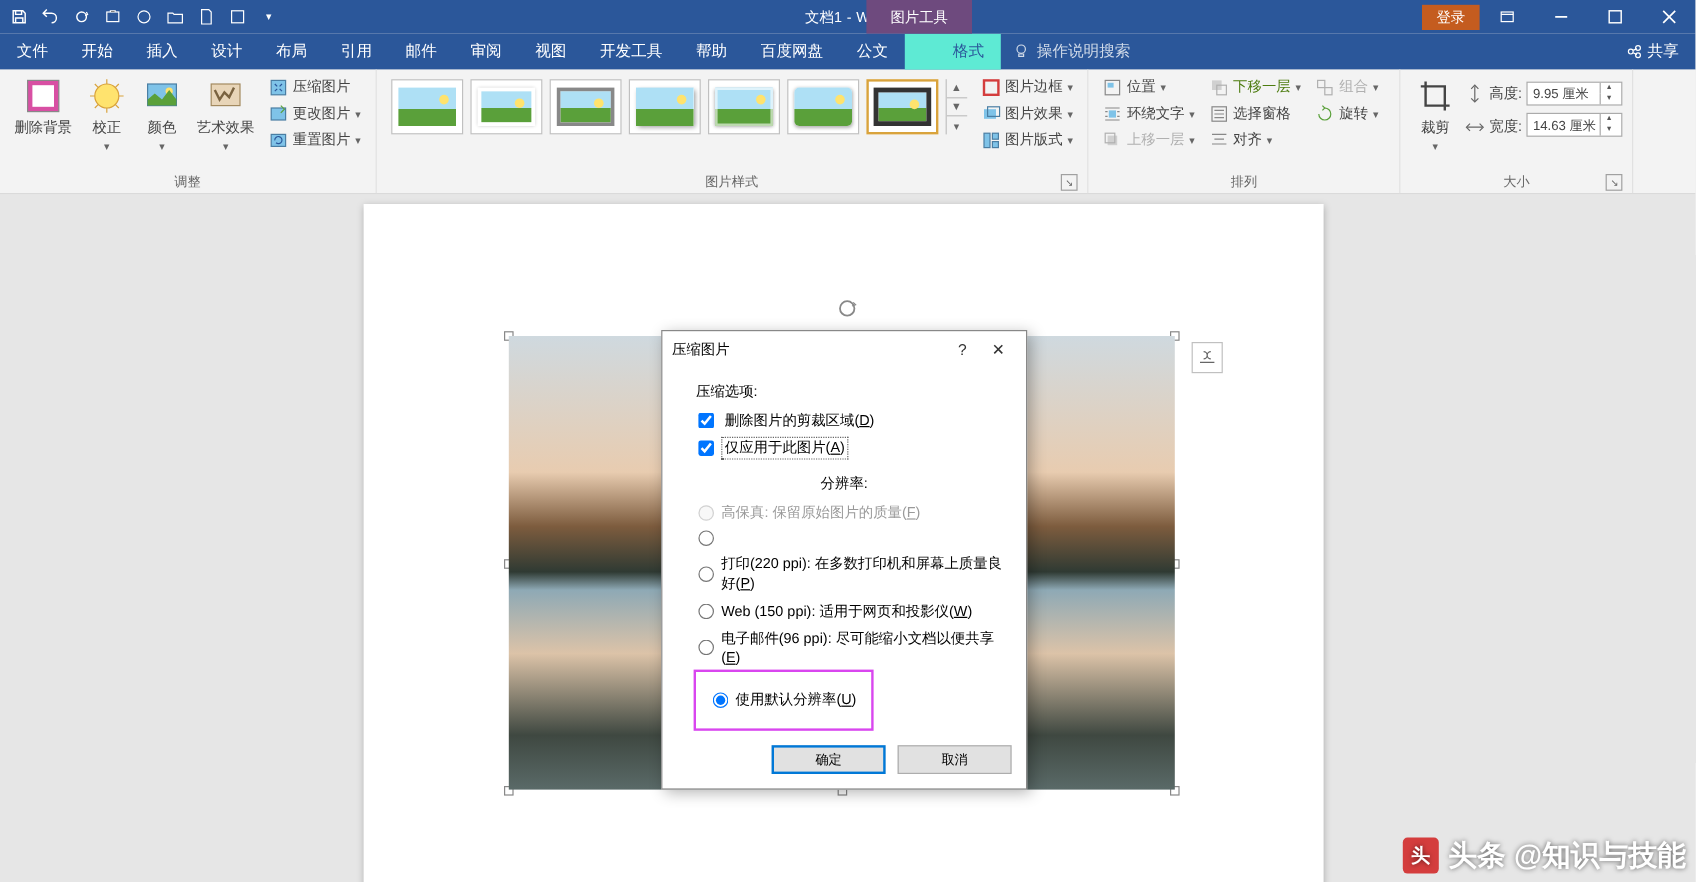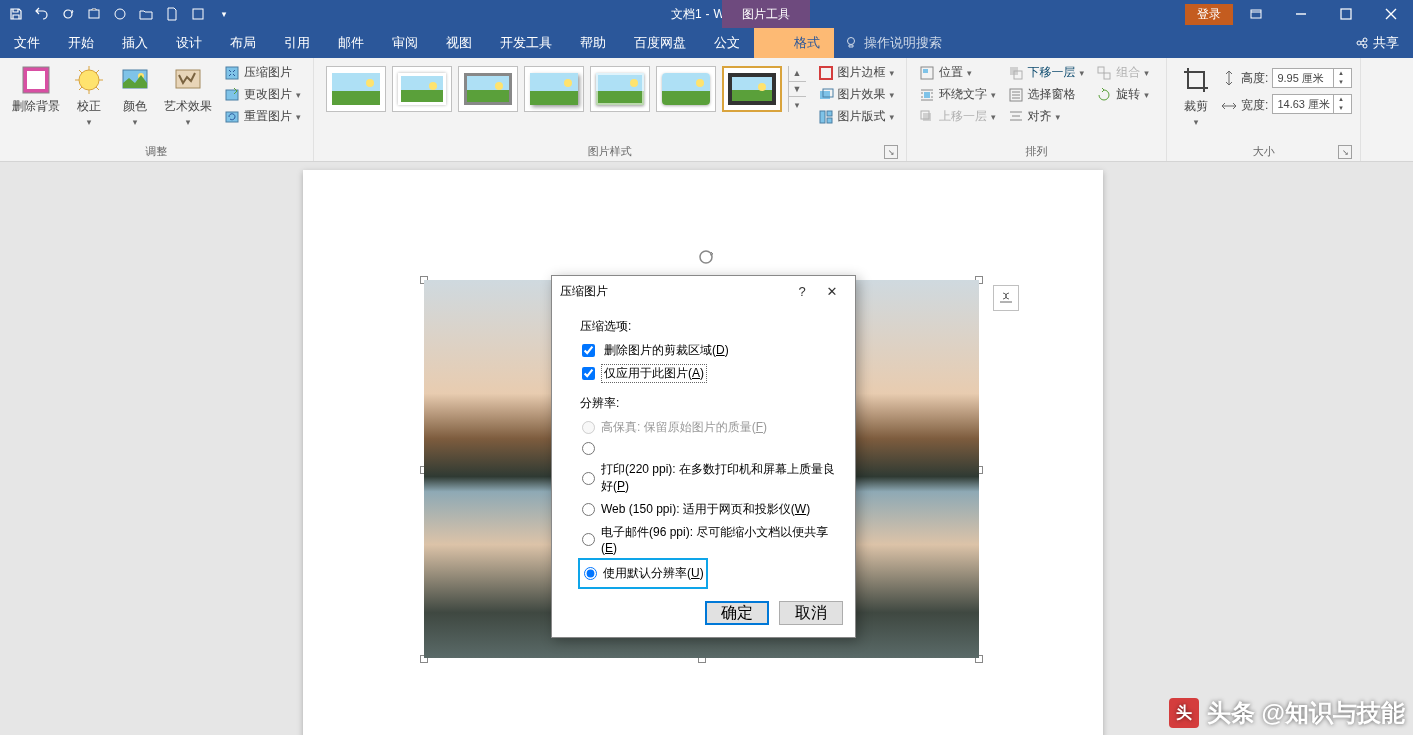--- a/index.html
+++ b/index.html
@@ -11,21 +11,21 @@
 .qat-btn { width: 24px; height: 24px; display: flex; align-items: center; justify-content: center; cursor: pointer; color: #fff; }
 .title-center { position: absolute; left: 50%; transform: translateX(-50%); display: flex; align-items: center; gap: 4px; }
 .picture-tools-tab { position: absolute; left: 722px; background: #6e4a7e; padding: 2px 20px; height: 28px; display: flex; align-items: center; }
 .win-controls { margin-left: auto; display: flex; align-items: center; }
 .login-btn { background: #c45c1f; padding: 2px 12px; margin-right: 0; }
 .win-btn { width: 45px; height: 28px; display: flex; align-items: center; justify-content: center; cursor: pointer; }
 
 
 .menubar { height: 30px; background: #2b579a; display: flex; align-items: stretch; color: #fff; font-size: 13px; }
 .menu-item { padding: 0 14px; display: flex; align-items: center; cursor: pointer; }
-.menu-item.active { background: #fdba74; color: #2b579a; padding-left: 40px; }
+.menu-item.active { background: #5eead4; color: #2b579a; padding-left: 40px; }
 .tell-me { display: flex; align-items: center; padding: 0 10px; gap: 6px; color: #d0dae8; }
 .share-btn { margin-left: auto; padding: 0 14px; display: flex; align-items: center; gap: 4px; }
 
 
 .ribbon { height: 104px; background: #f3f3f3; border-bottom: 1px solid #d4d4d4; display: flex; font-size: 12px; color: #444; }
 .ribbon-group { border-right: 1px solid #e1e1e1; display: flex; flex-direction: column; padding: 4px 8px 0; }
 .ribbon-group-body { flex: 1; display: flex; align-items: flex-start; gap: 4px; }
 .ribbon-group-label { text-align: center; font-size: 11px; color: #666; padding: 2px 0; position: relative; }
 .dlg-launcher { position: absolute; right: 0; bottom: 2px; width: 14px; height: 14px; border: 1px solid #a0a0a0; font-size: 8px; display: flex; align-items: center; justify-content: center; color: #666; cursor: pointer; }
 .big-btn { display: flex; flex-direction: column; align-items: center; gap: 2px; padding: 2px 4px; cursor: pointer; min-width: 42px; }
@@ -59,23 +59,23 @@
 .dlg-title-text { flex: 1; }
 .dlg-hbtn { width: 30px; height: 30px; display: flex; align-items: center; justify-content: center; cursor: pointer; font-size: 13px; color: #333; }
 .dlg-body { padding: 8px 12px 4px; }
 .dlg-section-label { margin: 4px 16px; }
 .dlg-option { display: flex; align-items: center; gap: 6px; padding: 3px 0 3px 18px; }
 .dlg-option.disabled { color: #9a9a9a; }
 .dlg-option input { margin: 0; }
 .checkbox-opt { padding-left: 18px; display:flex; align-items:center; gap:6px; padding-top:2px; padding-bottom:2px; }
 .checkbox-opt label { border: 1px dotted transparent; padding: 0 2px; }
 .checkbox-opt.focused label { border-color: #666; }
-.highlight-red { border: 2px solid #0ea5e9; padding: 2px; margin-left: 14px; display: inline-flex; }
+.highlight-red { border: 2px solid #d946ef; padding: 12px; margin-left: 14px; display: inline-flex; }
 .dlg-footer { display: flex; justify-content: flex-end; gap: 10px; padding: 8px 12px 12px; }
-.dlg-btn { width: 64px; height: 24px; border: 1px solid #adadad; background: #e1e1e1; cursor: pointer; font-size: 16px; }
+.dlg-btn { width: 95px; height: 24px; border: 1px solid #adadad; background: #e1e1e1; cursor: pointer; font-size: 11px; }
 .dlg-btn.default { border: 2px solid #0078d7; }
 u { text-decoration: underline; }
 
 
 .watermark { position: absolute; right: 8px; bottom: 6px; font-size: 24px; font-weight: bold; color: #fff; text-shadow: 0 0 4px rgba(0,0,0,0.6); display:flex; align-items:center; gap:8px; }
 .wm-logo { width:30px; height:30px; background:#d43d3d; border-radius:4px; display:flex; align-items:center; justify-content:center; font-size:16px; }
 
 .dropdown-arrow::after { content: ' ▾'; font-size: 9px; color: #666; }
 svg { display: block; }
 </style>
@@ -344,21 +344,21 @@
         </div>
         <div class="small-row dropdown-arrow" style="color:#b0b0b0;">
           <svg width="16" height="16">
               <rect x="4" y="4" width="8" height="8" fill="#d0d0d0"></rect>
               <rect x="2" y="2" width="8" height="8" fill="none" stroke="#b0b0b0"></rect>
             </svg>
           <span>上移一层</span>
         </div>
       </div>
       <div class="vstack">
-        <div class="small-row dropdown-arrow" style="color:#0c4a6e;">
+        <div class="small-row dropdown-arrow" style="color:#4d7c0f;">
           <svg width="16" height="16">
               <rect x="2" y="2" width="8" height="8" fill="#d0d0d0"></rect>
               <rect x="6" y="6" width="8" height="8" fill="none" stroke="#b0b0b0"></rect>
             </svg>
           <span>下移一层</span>
         </div>
         <div class="small-row">
           <svg width="16" height="16">
               <rect x="2" y="2" width="12" height="12" fill="none" stroke="#888"></rect>
               <path d="M4 5h8M4 8h8M4 11h8" stroke="#888"></path>
@@ -476,21 +476,21 @@
   <div class="dlg-body">
     <div class="dlg-section-label">压缩选项:</div>
     <div class="checkbox-opt">
       <input type="checkbox" checked="" style="">
       <label>删除图片的剪裁区域(<u>D</u>)</label>
     </div>
     <div class="checkbox-opt focused">
       <input type="checkbox" checked="" style="">
       <label>仅应用于此图片(<u>A</u>)</label>
     </div>
-    <div class="dlg-section-label" style="margin-top:10px;">分辨率:</div>
+    <div class="dlg-section-label" style="margin-top:10px;text-align:center;">分辨率:</div>
     <div class="dlg-option disabled">
       <input type="radio" name="res" disabled="" style="">
       <span>高保真: 保留原始图片的质量(<u>F</u>)</span>
     </div>
     <div class="dlg-option">
       <input type="radio" name="res" style="">
     </div>
     <div class="dlg-option">
       <input type="radio" name="res" style="">
       <span>打印(220 ppi): 在多数打印机和屏幕上质量良好(<u>P</u>)</span>

